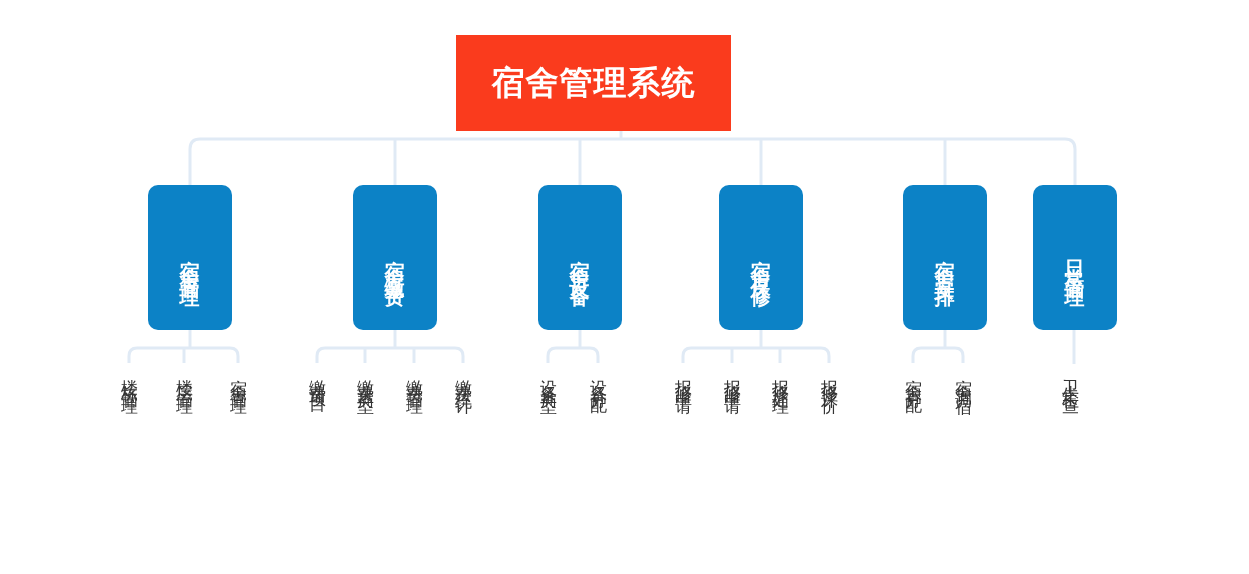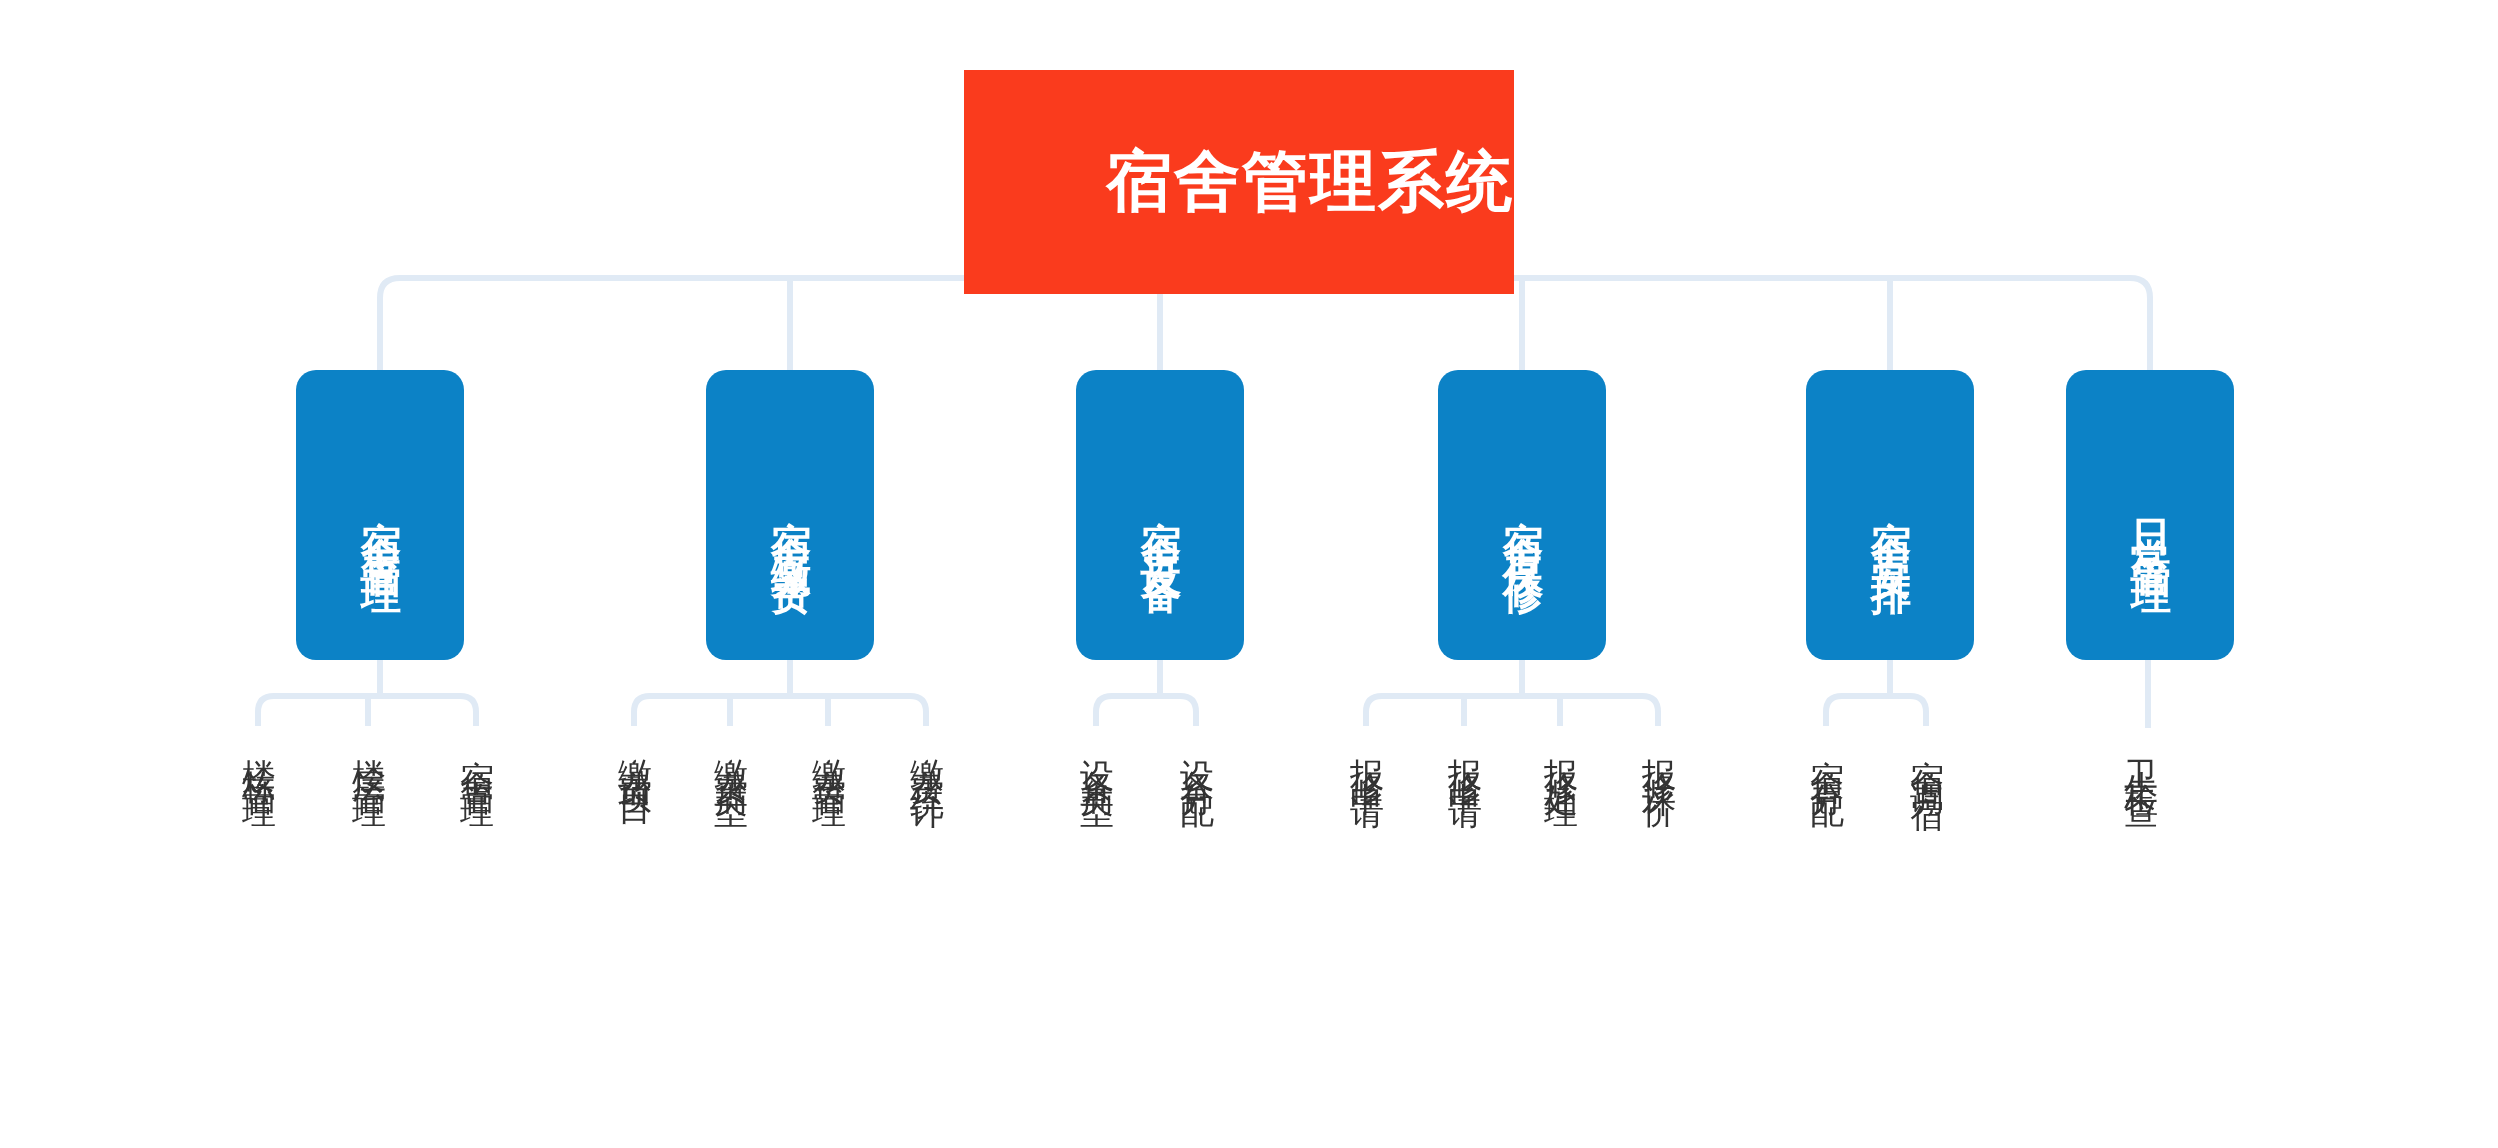--- a/index.html
+++ b/index.html
@@ -4,23 +4,23 @@
 <style>
   html,body { margin:0; padding:0; background:#ffffff; }
   .canvas {
     position:relative; width:1249px; height:574px; background:#ffffff;
     font-family:"Liberation Sans","DejaVu Sans",sans-serif; overflow:hidden;
   }
   svg.edges { position:absolute; left:0; top:0; pointer-events:none; }
   .edge { stroke:var(--connector,#e0eaf5); stroke-width:3; fill:none; }
 
   .root-node {
-    position:absolute; left:482px; top:35px; width:275px; height:112px;
+    position:absolute; left:456px; top:35px; width:275px; height:96px;
     background:var(--root-bg,#fa3b1d); color:#ffffff;
-    display:flex; align-items:center; justify-content:flex-end;
+    display:flex; align-items:center; justify-content:center;
     font-size:33px; font-weight:bold; letter-spacing:1px;
     cursor:pointer;
   }
   .branch-node {
     position:absolute; top:185px; width:84px; height:145px;
     background:var(--branch-bg,#0c82c6); border-radius:10px; color:#ffffff;
     display:flex; align-items:center; justify-content:center;
     cursor:pointer;
   }
   .branch-node .vtext {

